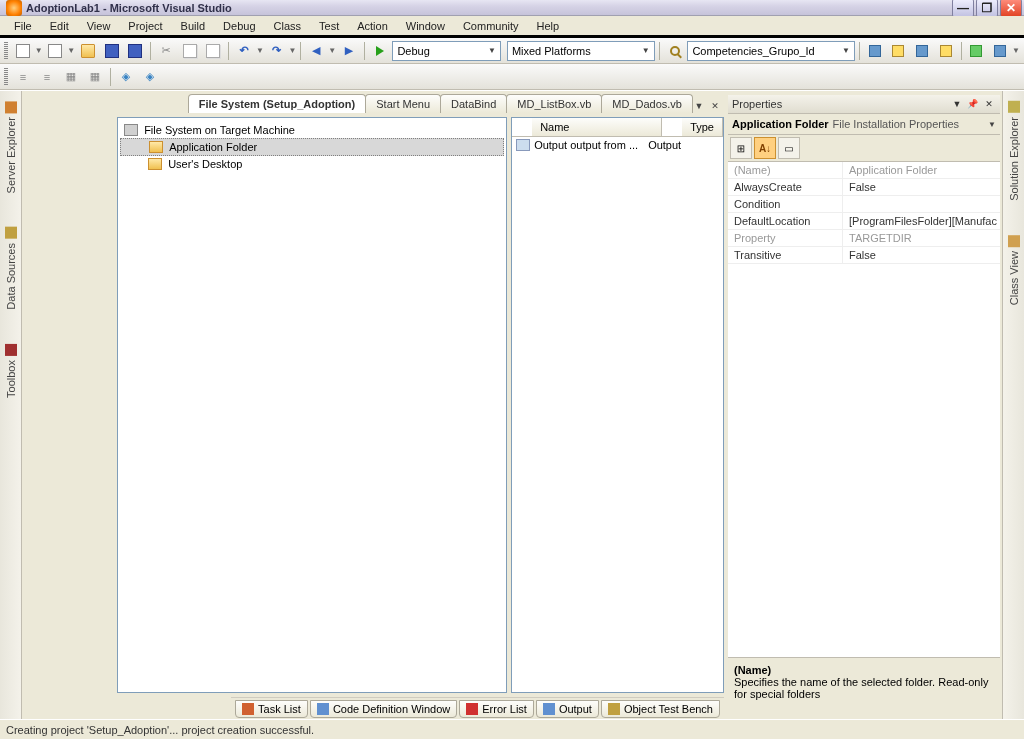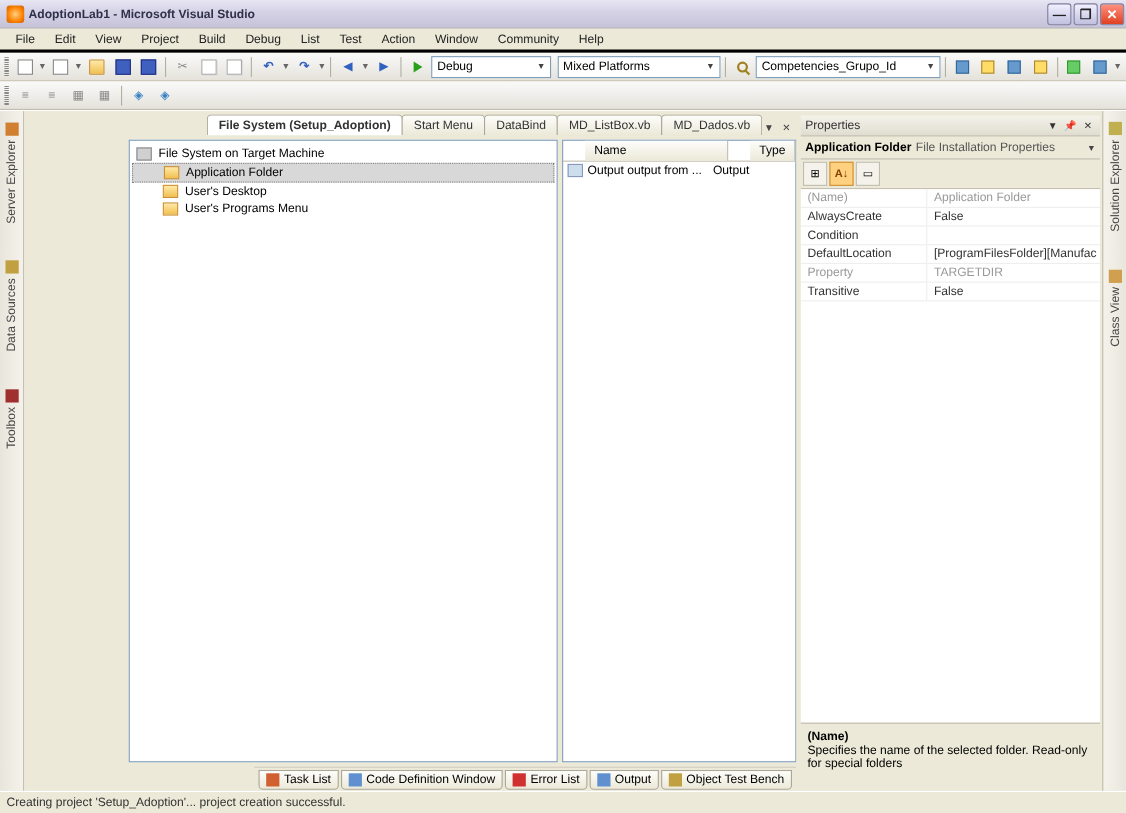--- a/index.html
+++ b/index.html
@@ -1,19 +1,19 @@
 <!DOCTYPE html>
 <html><head>
 <meta charset="utf-8">
 <style>
 * { box-sizing: border-box; margin: 0; padding: 0; font-family: Tahoma, sans-serif; font-size: 11px; }
 body { background: #ece9d8; width: 1024px; height: 739px; overflow: hidden; display: flex; flex-direction: column; }
 
 
-.titlebar { height: 26px; background: linear-gradient(180deg,#e7e6f3 0%,#d6d3e6 40%,#c6c3da 100%); display: flex; align-items: center; padding: 0 2px; border-bottom: 1px solid #a0a0b0; }
+.titlebar { height: 16px; background: linear-gradient(180deg,#e7e6f3 0%,#d6d3e6 40%,#c6c3da 100%); display: flex; align-items: center; padding: 0 2px; border-bottom: 1px solid #a0a0b0; }
 .titlebar .app-icon { width: 16px; height: 16px; margin: 0 4px; background: radial-gradient(circle,#ffd080 0%,#ff8000 60%,#c06000 100%); border-radius: 3px; }
 .titlebar .title-text { font-weight: bold; color: #30304a; }
 .titlebar .spacer { flex: 1; }
 .win-btns { display: flex; gap: 2px; }
 .win-btn { width: 22px; height: 20px; border: 1px solid #8080a0; border-radius: 3px; display: flex; align-items: center; justify-content: center; font-weight: bold; font-size: 12px; cursor: pointer; }
 .win-btn.min,.win-btn.max { background: linear-gradient(180deg,#f0f0ff,#c0c0e0); color: #222; }
 .win-btn.close { background: linear-gradient(180deg,#ff9080,#e04020); color: #fff; }
 
 
 .menubar { height: 22px; background: #ece9d8; display: flex; align-items: center; padding: 0 6px; gap: 2px; border-bottom: 3px solid #000000; }
@@ -115,21 +115,21 @@
   </div>
 </div>
 
 <div class="menubar" id="menubar">
     <span class="menu-item">File</span>
     <span class="menu-item">Edit</span>
     <span class="menu-item">View</span>
     <span class="menu-item">Project</span>
     <span class="menu-item">Build</span>
     <span class="menu-item">Debug</span>
-    <span class="menu-item">List</span>
+    <span class="menu-item">Class</span>
     <span class="menu-item">Test</span>
     <span class="menu-item">Action</span>
     <span class="menu-item">Window</span>
     <span class="menu-item">Community</span>
     <span class="menu-item">Help</span>
   </div>
 
 <div class="toolbar">
   <span class="tb-grip"></span>
   <div class="tb-btn">
@@ -281,25 +281,20 @@
             <div class="tree-row sel">
               <span class="indent" style="width:18px"></span>
               <span class="tree-icon folder"></span>
               <span>Application Folder</span>
             </div>
             <div class="tree-row">
               <span class="indent" style="width:18px"></span>
               <span class="tree-icon folder"></span>
               <span>User's Desktop</span>
             </div>
-            <div class="tree-row">
-              <span class="indent" style="width:18px"></span>
-              <span class="tree-icon folder"></span>
-              <span>User's Programs Menu</span>
-            </div>
           </div>
       </div>
       <div class="pane">
         <div class="list-header">
           <div class="col">Name</div>
           <div class="col">Type</div>
         </div>
         <div id="list-rows">
             <div class="list-row">
               <div class="c1">

